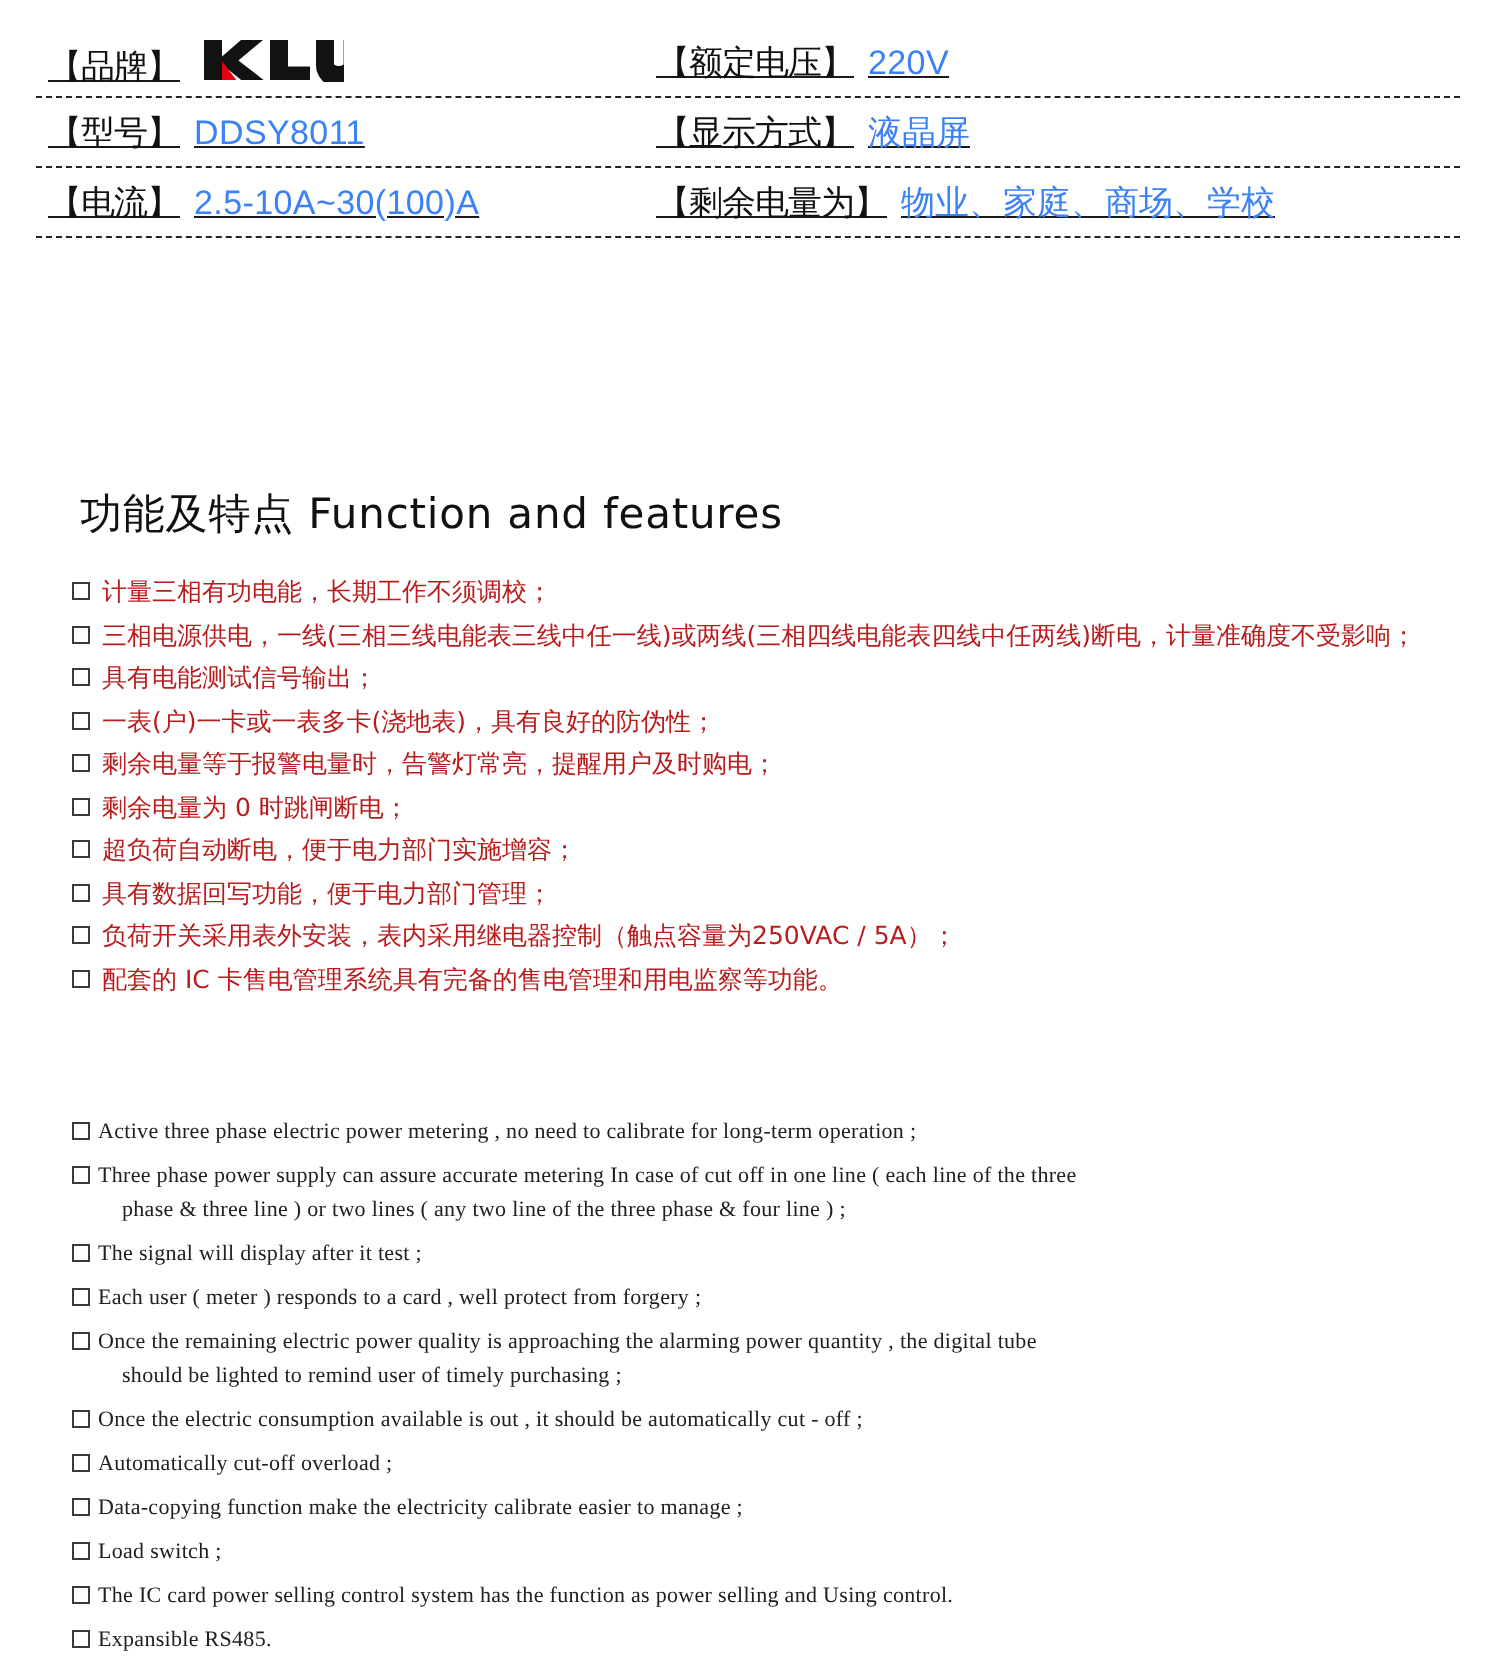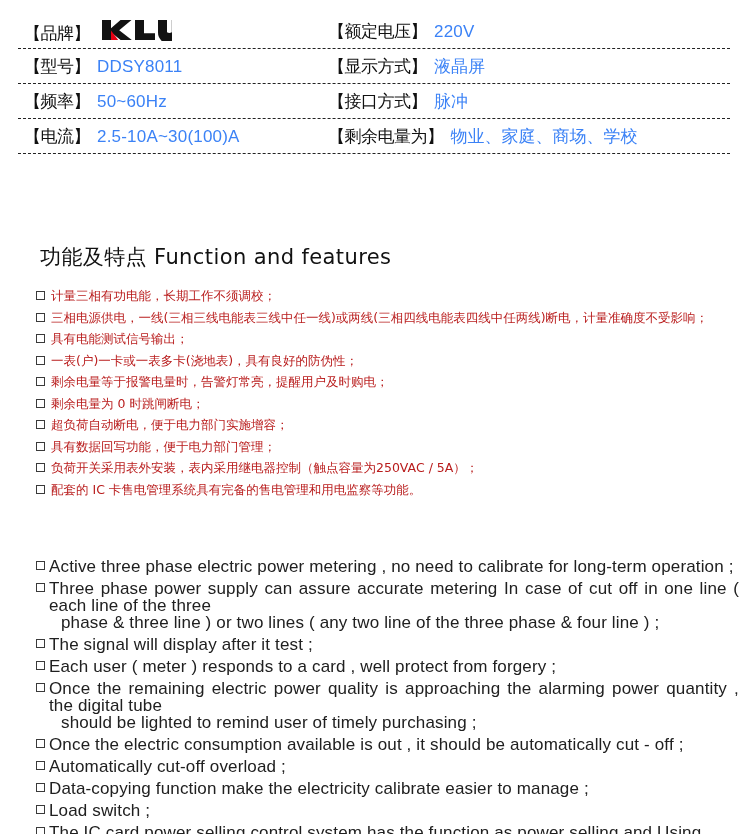--- a/index.html
+++ b/index.html
@@ -27,20 +27,21 @@
     display: flex;
     align-items: center;
     height: 35px;
     border-bottom: 1px dashed #222;
     box-sizing: border-box;
   }
   .spec-cell {
     display: flex;
     align-items: baseline;
     box-sizing: border-box;
+    text-decoration: underline;
   }
   .spec-cell.left  { width: 305px; padding-left: 6px; }
   .spec-cell.right { flex: 1; padding-left: 5px; }
 
   .spec-key {
     font-family: "DejaVu Sans", "Liberation Sans", sans-serif;
     font-size: 17px;
     font-weight: 500;
     letter-spacing: -0.5px;
     white-space: nowrap;
@@ -115,22 +116,22 @@
   .features-en .box-icon { margin-top: 3px; margin-right: 4px; }
 
   .feat-text {
     font-family: "DejaVu Sans", "Liberation Sans", sans-serif;
     font-size: 12.5px;
     line-height: 16px;
     color: #b91c1c;
     letter-spacing: 0px;
   }
   .features-en .feat-text {
-    font-family: Liberation Sans, sans-serif;
-    font-size: 17px;
+    font-family: Liberation Serif, serif;
+    font-size: 11px;
     line-height: 17px;
     letter-spacing: 0.15px;
     color: #202020;
   }
   .features-en .feat-text.justify {
     text-align: justify;
     width: 690px;
   }
   .features-en .feat-text .cont {
     display: block;
@@ -165,30 +166,20 @@
     <div class="spec-cell left">
       <span class="spec-key">【型号】</span>
       <span class="spec-val">DDSY8011</span>
     </div>
     <div class="spec-cell right">
       <span class="spec-key">【显示方式】</span>
       <span class="spec-val cjk">液晶屏</span>
     </div>
   </div>
 
-  <div class="spec-row">
-    <div class="spec-cell left">
-      <span class="spec-key">【频率】</span>
-      <span class="spec-val">50~60Hz</span>
-    </div>
-    <div class="spec-cell right">
-      <span class="spec-key">【接口方式】</span>
-      <span class="spec-val cjk">脉冲</span>
-    </div>
-  </div>
 
 
   <div class="spec-row">
     <div class="spec-cell left">
       <span class="spec-key">【电流】</span>
       <span class="spec-val">2.5-10A~30(100)A</span>
     </div>
     <div class="spec-cell right">
       <span class="spec-key">【剩余电量为】</span>
       <span class="spec-val cjk">物业、家庭、商场、学校</span>

